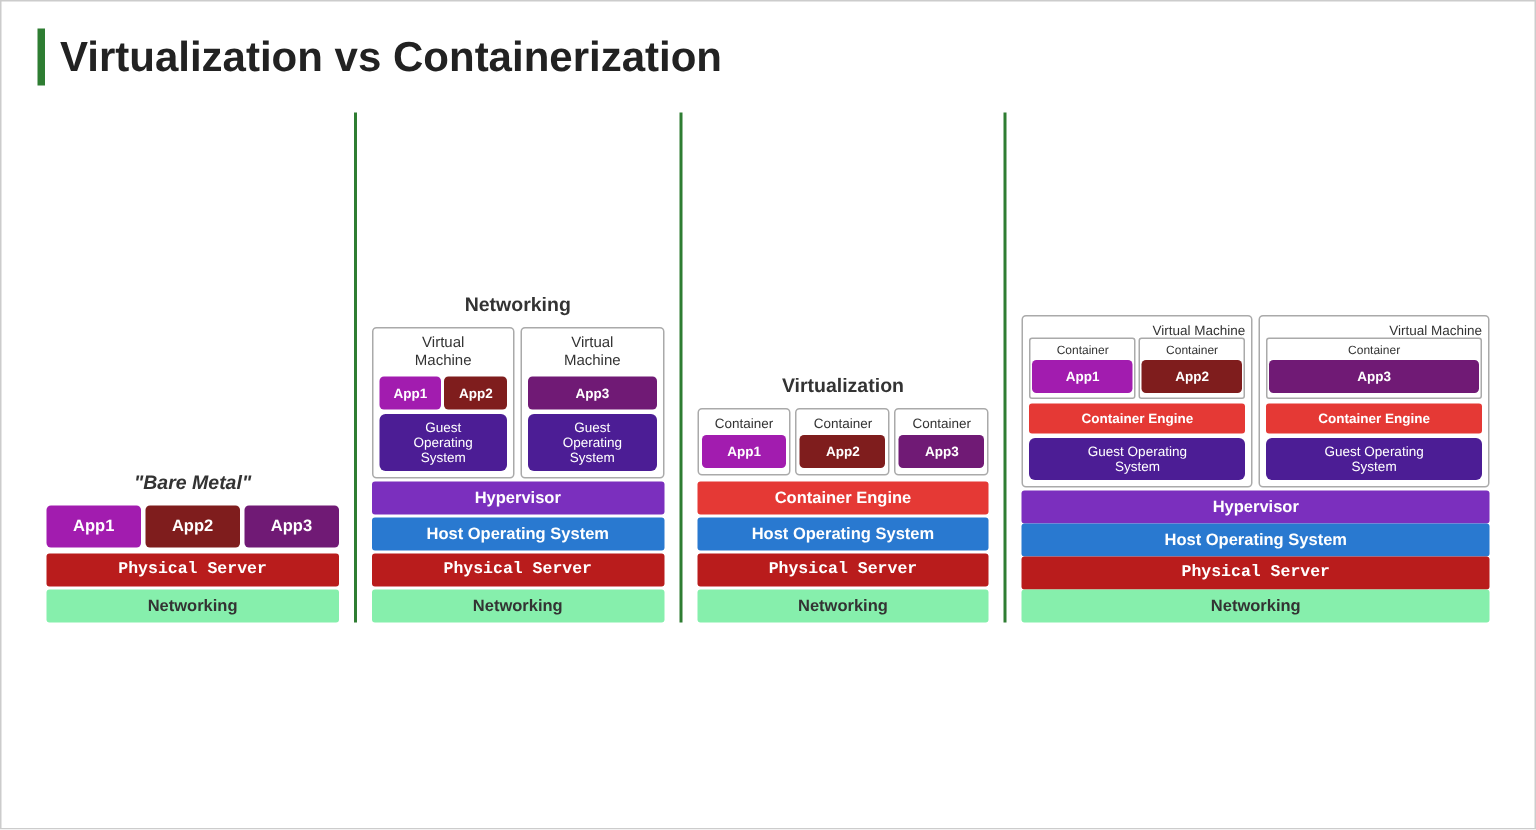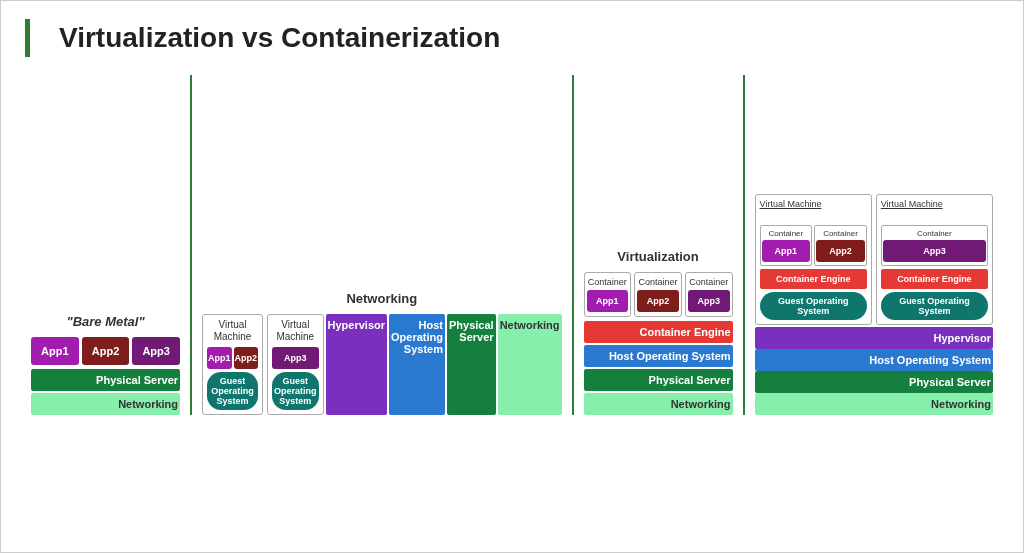--- a/index.html
+++ b/index.html
@@ -14,21 +14,20 @@
       width: 1024px;
       height: 553px;
       background: #fff;
       padding: 18px 24px 10px 24px;
       border: 1px solid #ccc;
     }
     .title-bar {
       display: flex;
       align-items: center;
       margin-bottom: 18px;
-      gap: 19px;
     }
     .title-accent {
       width: 5px;
       height: 38px;
       background: #2e7d32;
       margin-right: 10px;
       flex-shrink: 0;
     }
     .title-text {
       font-size: 28px;
@@ -61,29 +60,29 @@
       font-style: normal;
     }
     .stack {
       width: 100%;
       display: flex;
       flex-direction: column;
       gap: 2px;
     }
     .layer {
       width: 100%;
-      text-align: right;
+      text-align: center;
       font-size: 11px;
       font-weight: bold;
       color: #fff;
       padding: 5px 2px;
       border-radius: 2px;
     }
     .layer.blue { background: #2979d0; }
-    .layer.gray { background: #15803d; }
+    .layer.gray { background: #b91c1c; font-family: Liberation Mono, monospace; }
     .layer.yellow { background: #86efac; color: #333; }
     .layer.purple { background: #7b2fbe; }
     .layer.red { background: #e53935; }
 
     
     .apps-row {
       display: flex;
       flex-direction: row;
       gap: 3px;
       width: 100%;
@@ -99,21 +98,21 @@
       border-radius: 3px;
     }
     .app-green { background: #a21caf; }
     .app-orange { background: #7f1d1d; }
     .app-blue-dark { background: #701a75; }
 
     
     .virt-wrapper {
       width: 100%;
       display: flex;
-      flex-direction: row;
+      flex-direction: column;
       gap: 2px;
     }
     .vm-row {
       display: flex;
       flex-direction: row;
       gap: 4px;
       width: 100%;
     }
     .vm-box {
       flex: 1;
@@ -129,27 +128,27 @@
       margin-bottom: 4px;
       line-height: 1.2;
     }
     .vm-apps-row {
       display: flex;
       flex-direction: row;
       gap: 2px;
       margin-bottom: 3px;
     }
     .vm-guest-os {
-      background: #0f766e;
+      background: #4c1d95;
       color: #fff;
       font-size: 9px;
-      font-weight: bold;
+      font-weight: normal;
       text-align: center;
       padding: 4px 2px;
-      border-radius: 14px;
+      border-radius: 4px;
     }
 
     
     .containers-row {
       display: flex;
       flex-direction: row;
       gap: 3px;
       width: 100%;
       margin-bottom: 2px;
     }
@@ -181,23 +180,22 @@
     .cov-vm-box {
       flex: 1;
       border: 1.5px solid #aaa;
       border-radius: 3px;
       padding: 4px;
       background: #fff;
     }
     .cov-vm-title {
       font-size: 9px;
       color: #333;
-      text-align: left;
-      margin-bottom: 16px;
-      text-decoration: underline;
+      text-align: right;
+      margin-bottom: 0;
     }
     .cov-containers-inner {
       display: flex;
       flex-direction: row;
       gap: 2px;
       margin-bottom: 3px;
     }
     .cov-container-box {
       flex: 1;
       border: 1.5px solid #aaa;

